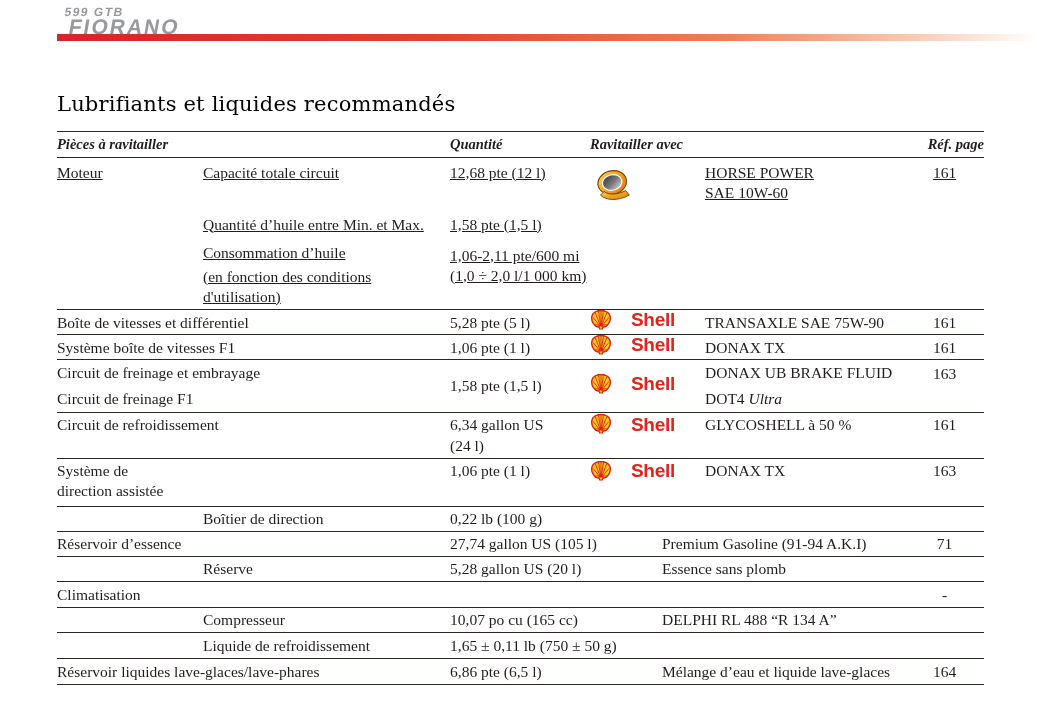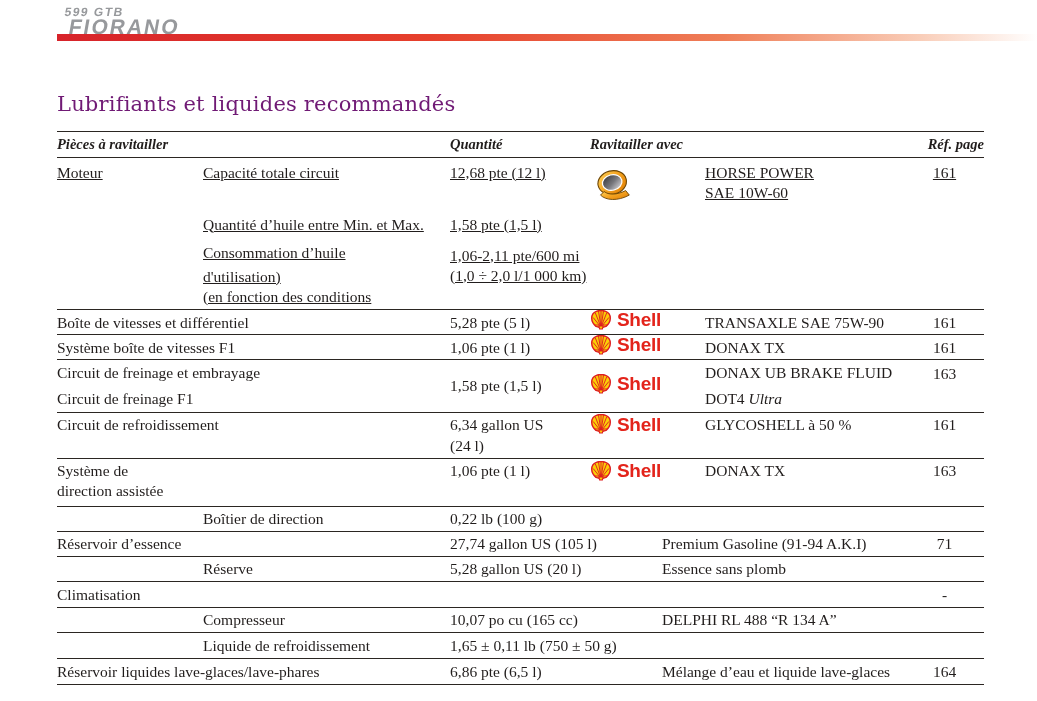--- a/index.html
+++ b/index.html
@@ -11,21 +11,21 @@
   
   .brand{position:absolute;left:57px;top:6px;color:#97999c;
     font-family:"Liberation Sans","DejaVu Sans",sans-serif;font-weight:700;
     transform:skewX(-10deg);line-height:1;}
   .brand .model{font-size:12px;letter-spacing:1.5px;margin-left:6px;}
   .brand .name{font-size:21px;letter-spacing:2px;margin-left:13px;margin-top:-2px;}
   .redbar{position:absolute;left:57px;top:34px;height:7px;right:0;
     background:linear-gradient(to right,#d7232a 0%,#e6402c 38%,#ef7e57 68%,#f9cdb8 88%,#ffffff 100%);}
   
   .title{position:absolute;left:57px;top:92px;font-family:"DejaVu Serif","Liberation Serif",serif;
-    font-size:21px;font-weight:500;color:#701a75;letter-spacing:0.2px;}
+    font-size:21px;font-weight:500;color:#000000;letter-spacing:0.2px;}
   
   .tbl{position:absolute;left:57px;top:131px;width:927px;font-size:15.5px;}
   .row{display:grid;grid-template-columns:146px 247px 140px 115px 200px 79px;
     border-bottom:1.5px solid #2b2622;align-items:center;}
   .row .c{white-space:nowrap;}
   .s2{grid-column:1/3;}
   .s45{grid-column:4/6;}
   .refcell{grid-column:6;text-align:center;}
   .h25{height:24px;line-height:24px;}
   .h26{height:25px;line-height:25px;}
@@ -53,21 +53,21 @@
   .brakes .refcell{align-self:start;line-height:26px;padding-top:1px;}
   
   .cooling{height:43.5px;align-items:start;padding-top:1px;}
   .cooling .c{line-height:21px;}
   
   .steering{height:45.5px;align-items:start;padding-top:2px;}
   .steering .c{line-height:20px;}
   
   .sub{grid-column:2;}
   
-  .shell{display:inline-flex;align-items:center;gap:5px;}
+  .shell{display:inline-flex;align-items:center;gap:19px;}
   .shellword{font-family:"Liberation Sans","DejaVu Sans",sans-serif;font-weight:700;
     font-size:19px;color:#e3241b;letter-spacing:-0.3px;line-height:1;}
   .pecten{display:block;}
   .it{font-style:italic;}
 </style>
 </head>
 <body>
 
 <div class="brand">
   <div class="model">599 GTB</div>
@@ -113,22 +113,22 @@
     </div>
     <div class="c m-p1">
       <div>HORSE POWER</div>
       <div>SAE 10W-60</div>
     </div>
     <div class="c m-ref">161</div>
     <div class="c m-l2">Quantité d’huile entre Min. et Max.</div>
     <div class="c m-q2">1,58 pte (1,5 l)</div>
     <div class="c m-l3">
       <div class="gap">Consommation d’huile</div>
+      <div>(en fonction des conditions</div>
       <div>d'utilisation)</div>
-      <div>(en fonction des conditions</div>
     </div>
     <div class="c m-q3">
       <div>1,06-2,11 pte/600 mi</div>
       <div>(1,0 ÷ 2,0 l/1 000 km)</div>
     </div>
   </div>
 
   <div class="row h25">
     <div class="c s2">Boîte de vitesses et différentiel</div>
     <div class="c" style="grid-column:3">5,28 pte (5 l)</div>

